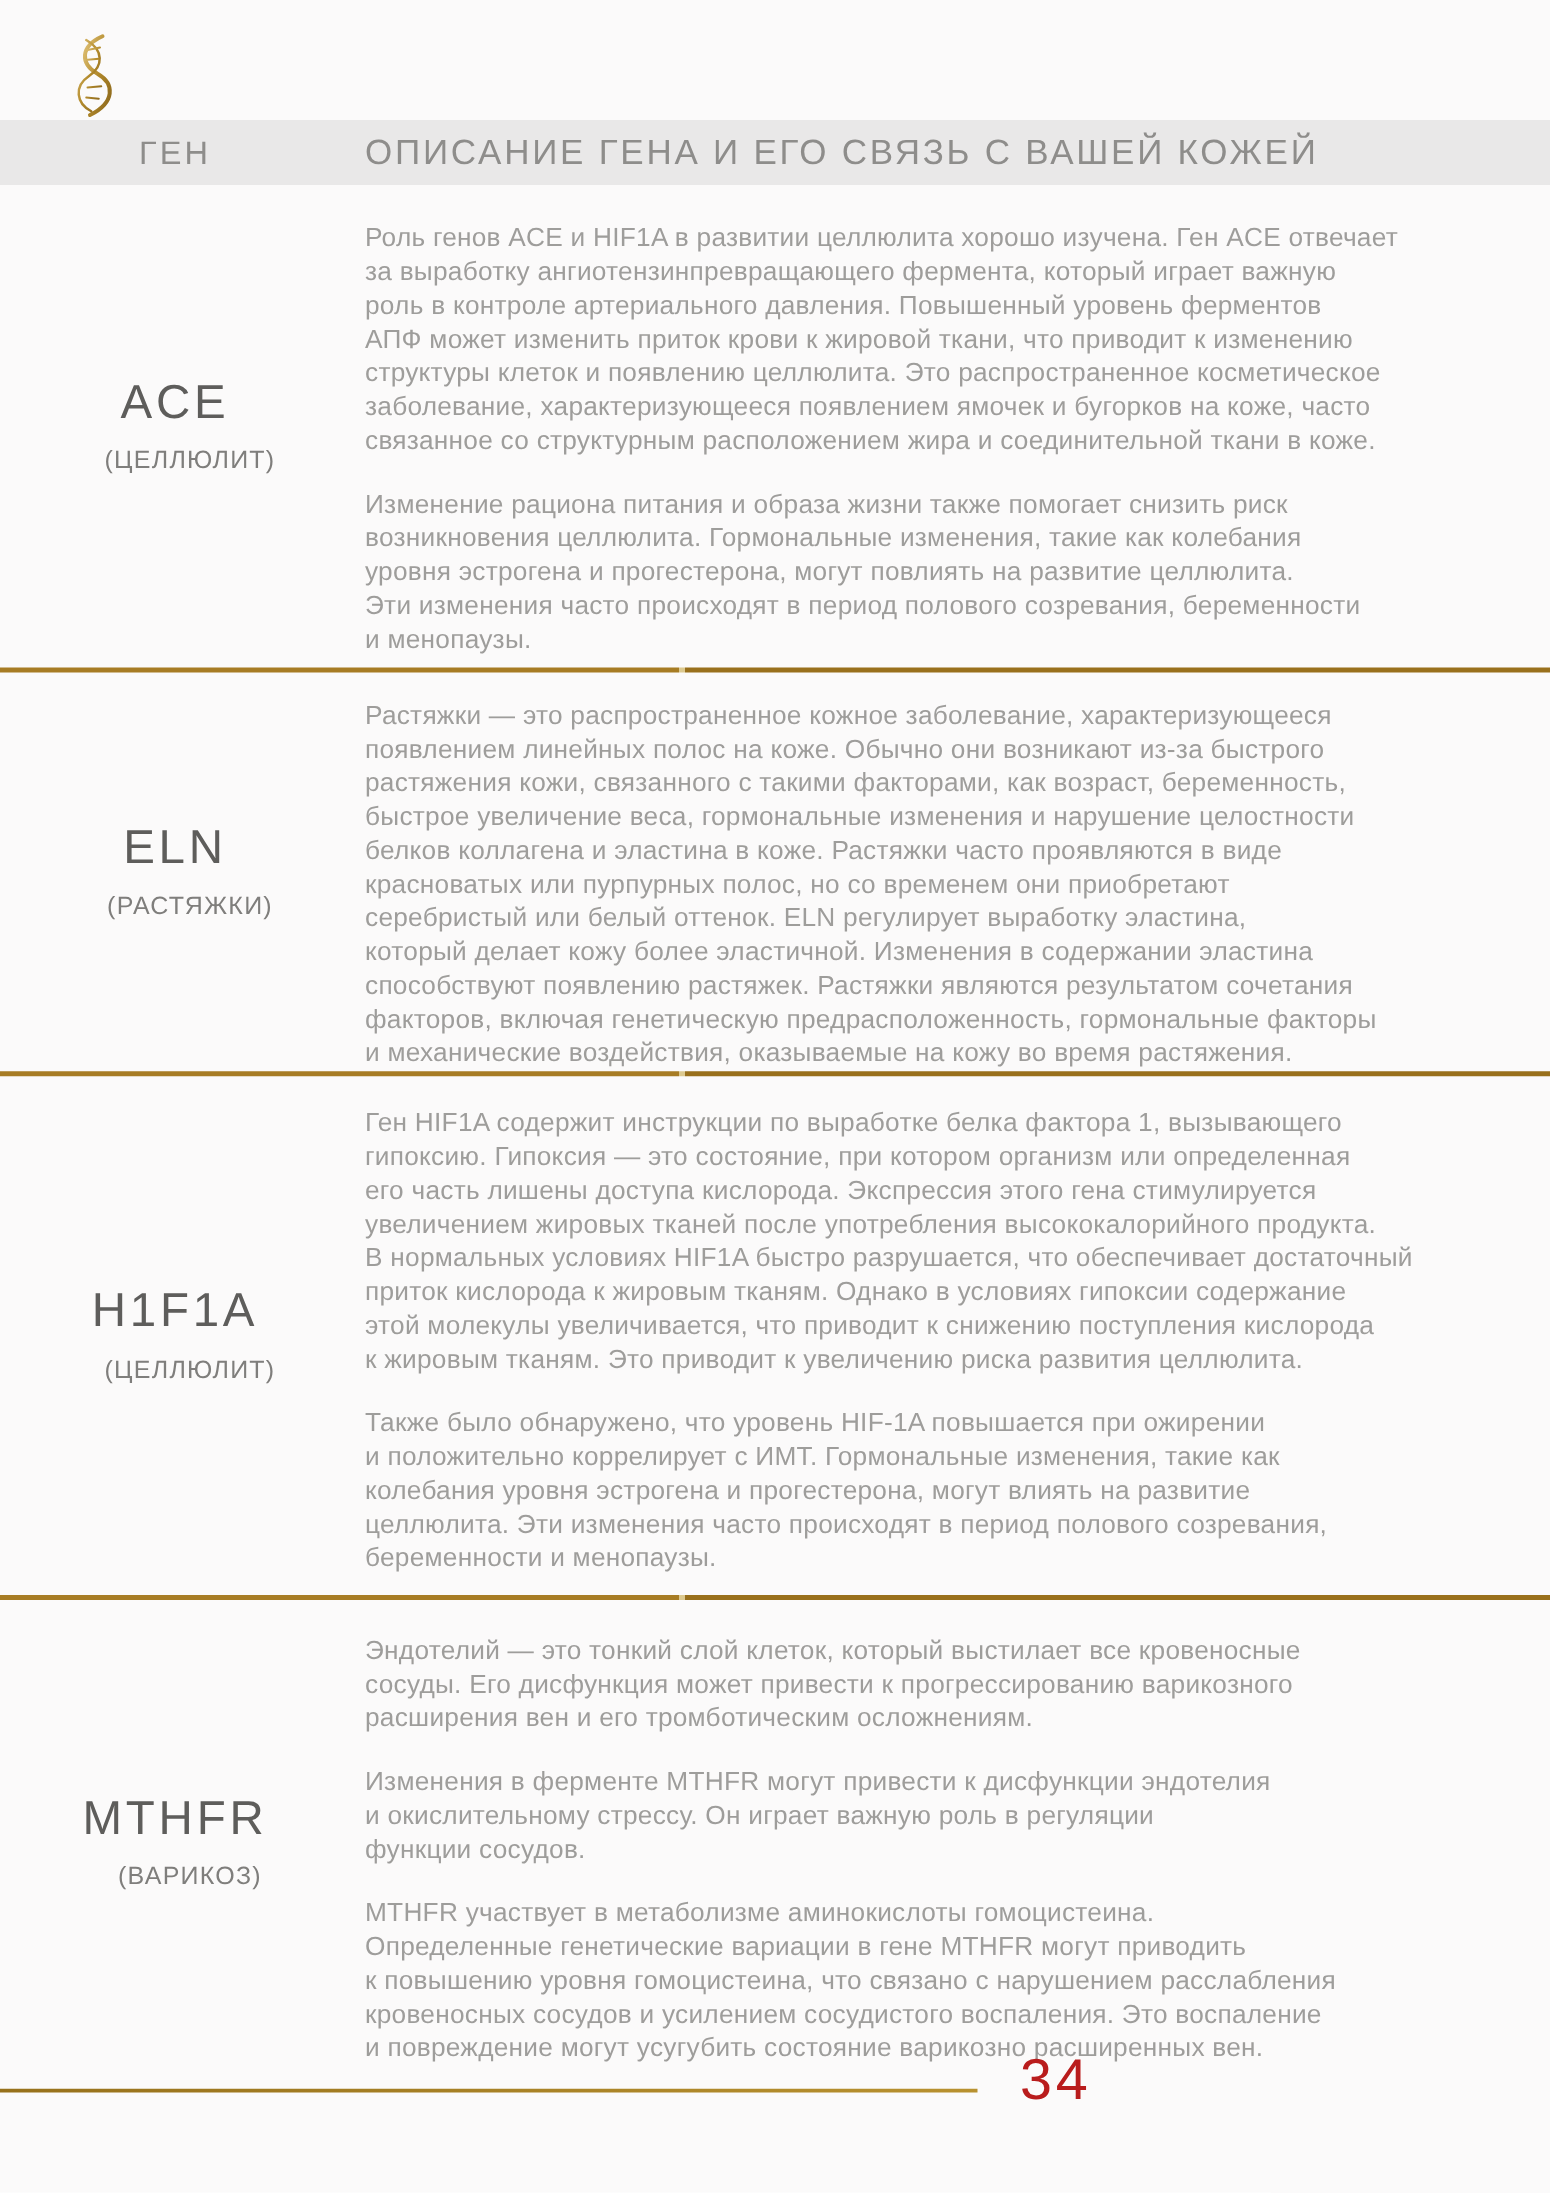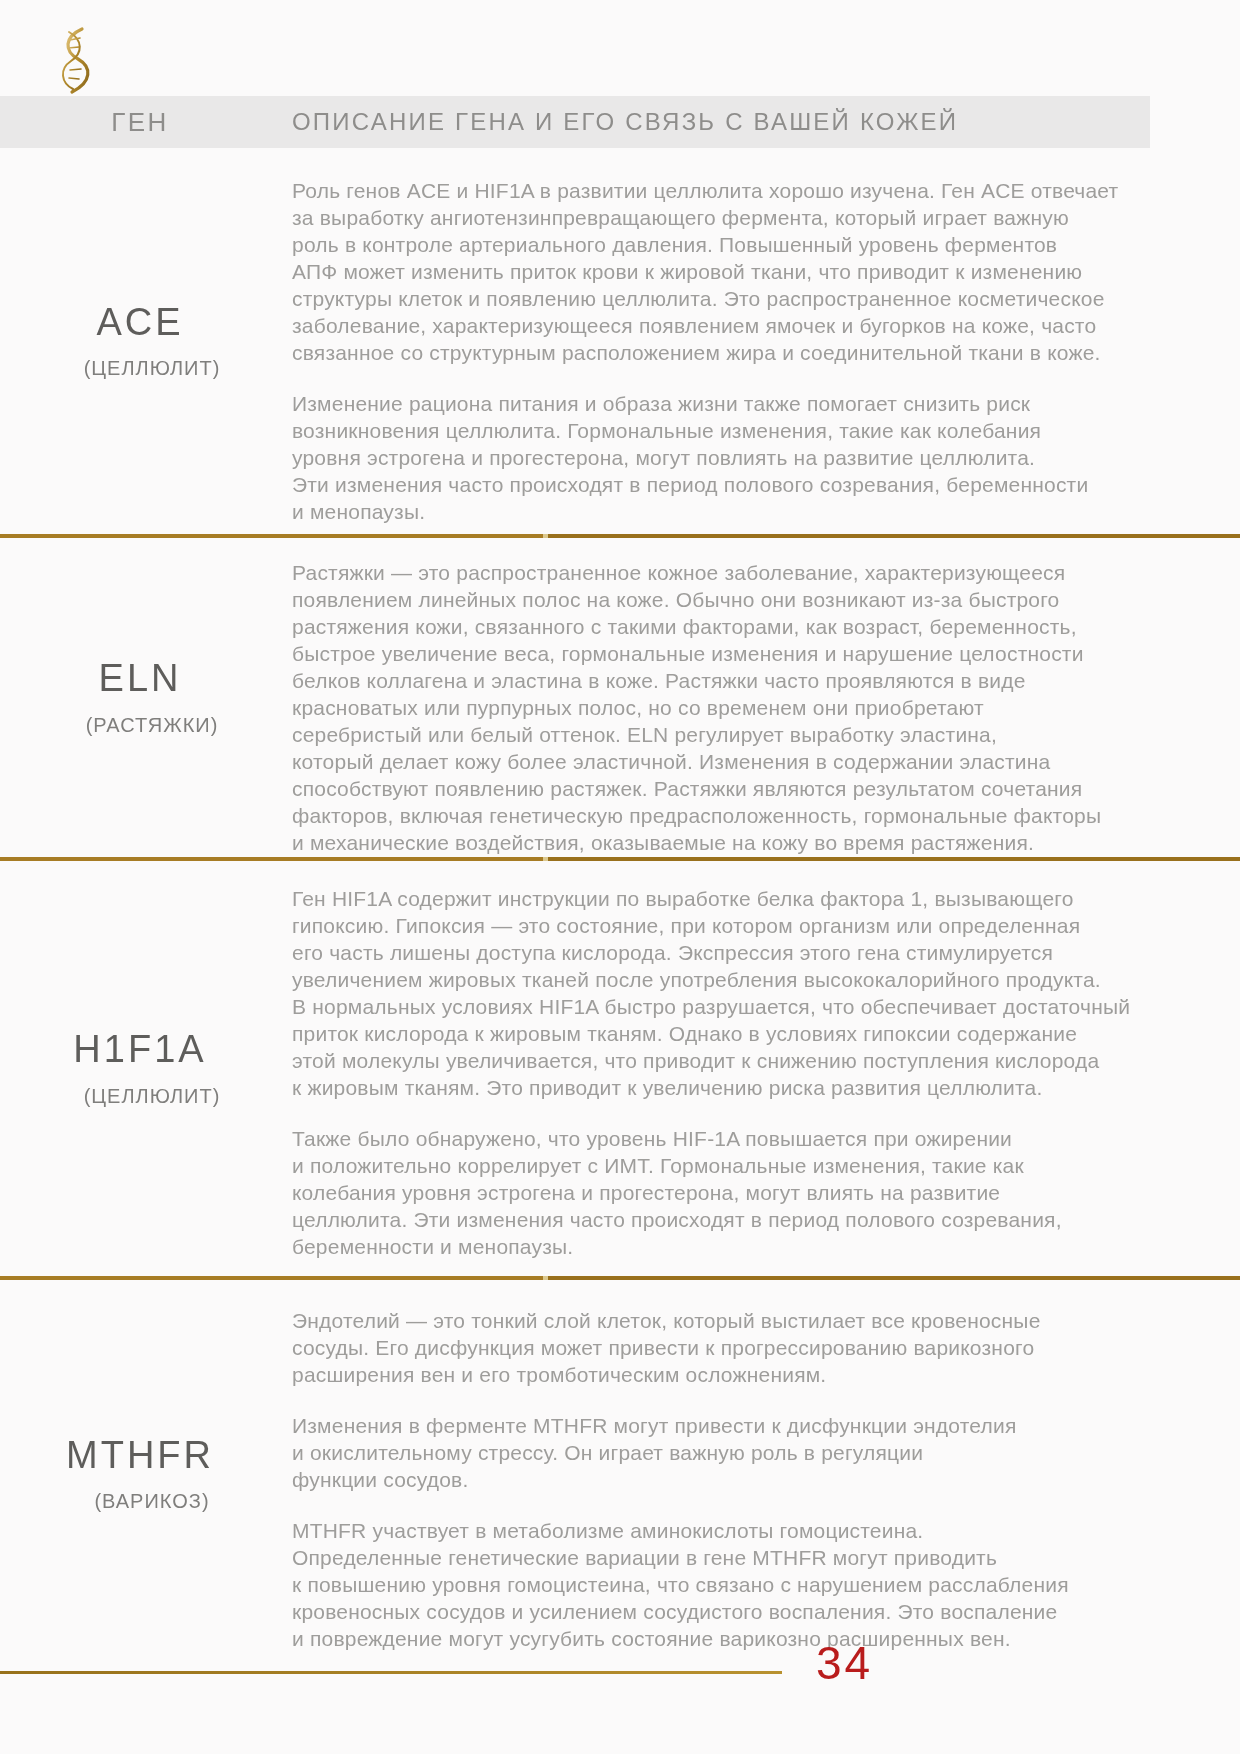--- a/index.html
+++ b/index.html
@@ -13,32 +13,32 @@
     position:relative;
     width:1240px;height:1754px;
     background:#fbfafa;
   }
   
   .logo{
     position:absolute;left:52px;top:26px;width:44px;height:70px;
   }
   
   .table-header{
-    position:absolute;left:0;top:96px;width:1150px;height:52px;
+    position:absolute;left:0;top:96px;width:1240px;height:52px;
     background:#e9e8e8;
   }
   .th-gene{
     position:absolute;left:0;top:0;width:280px;height:52px;
     display:flex;align-items:center;justify-content:center;
     font-size:26px;letter-spacing:2.5px;color:#8e8d8b;font-weight:400;
   }
   .th-desc{
     position:absolute;left:292px;top:0;height:52px;
     display:flex;align-items:center;
-    font-size:24px;letter-spacing:2.2px;color:#8e8d8b;font-weight:400;
+    font-size:28px;letter-spacing:2.2px;color:#8e8d8b;font-weight:400;
     white-space:nowrap;
   }
   
   .row{position:absolute;left:0;width:1240px;}
   .row-ace{top:148px;height:386px;}
   .row-eln{top:538px;height:319px;}
   .row-h1f1a{top:861px;height:415px;}
   .row-mthfr{top:1280px;height:388px;}
   .gene-label{
     position:absolute;left:0;top:0;width:280px;height:100%;

